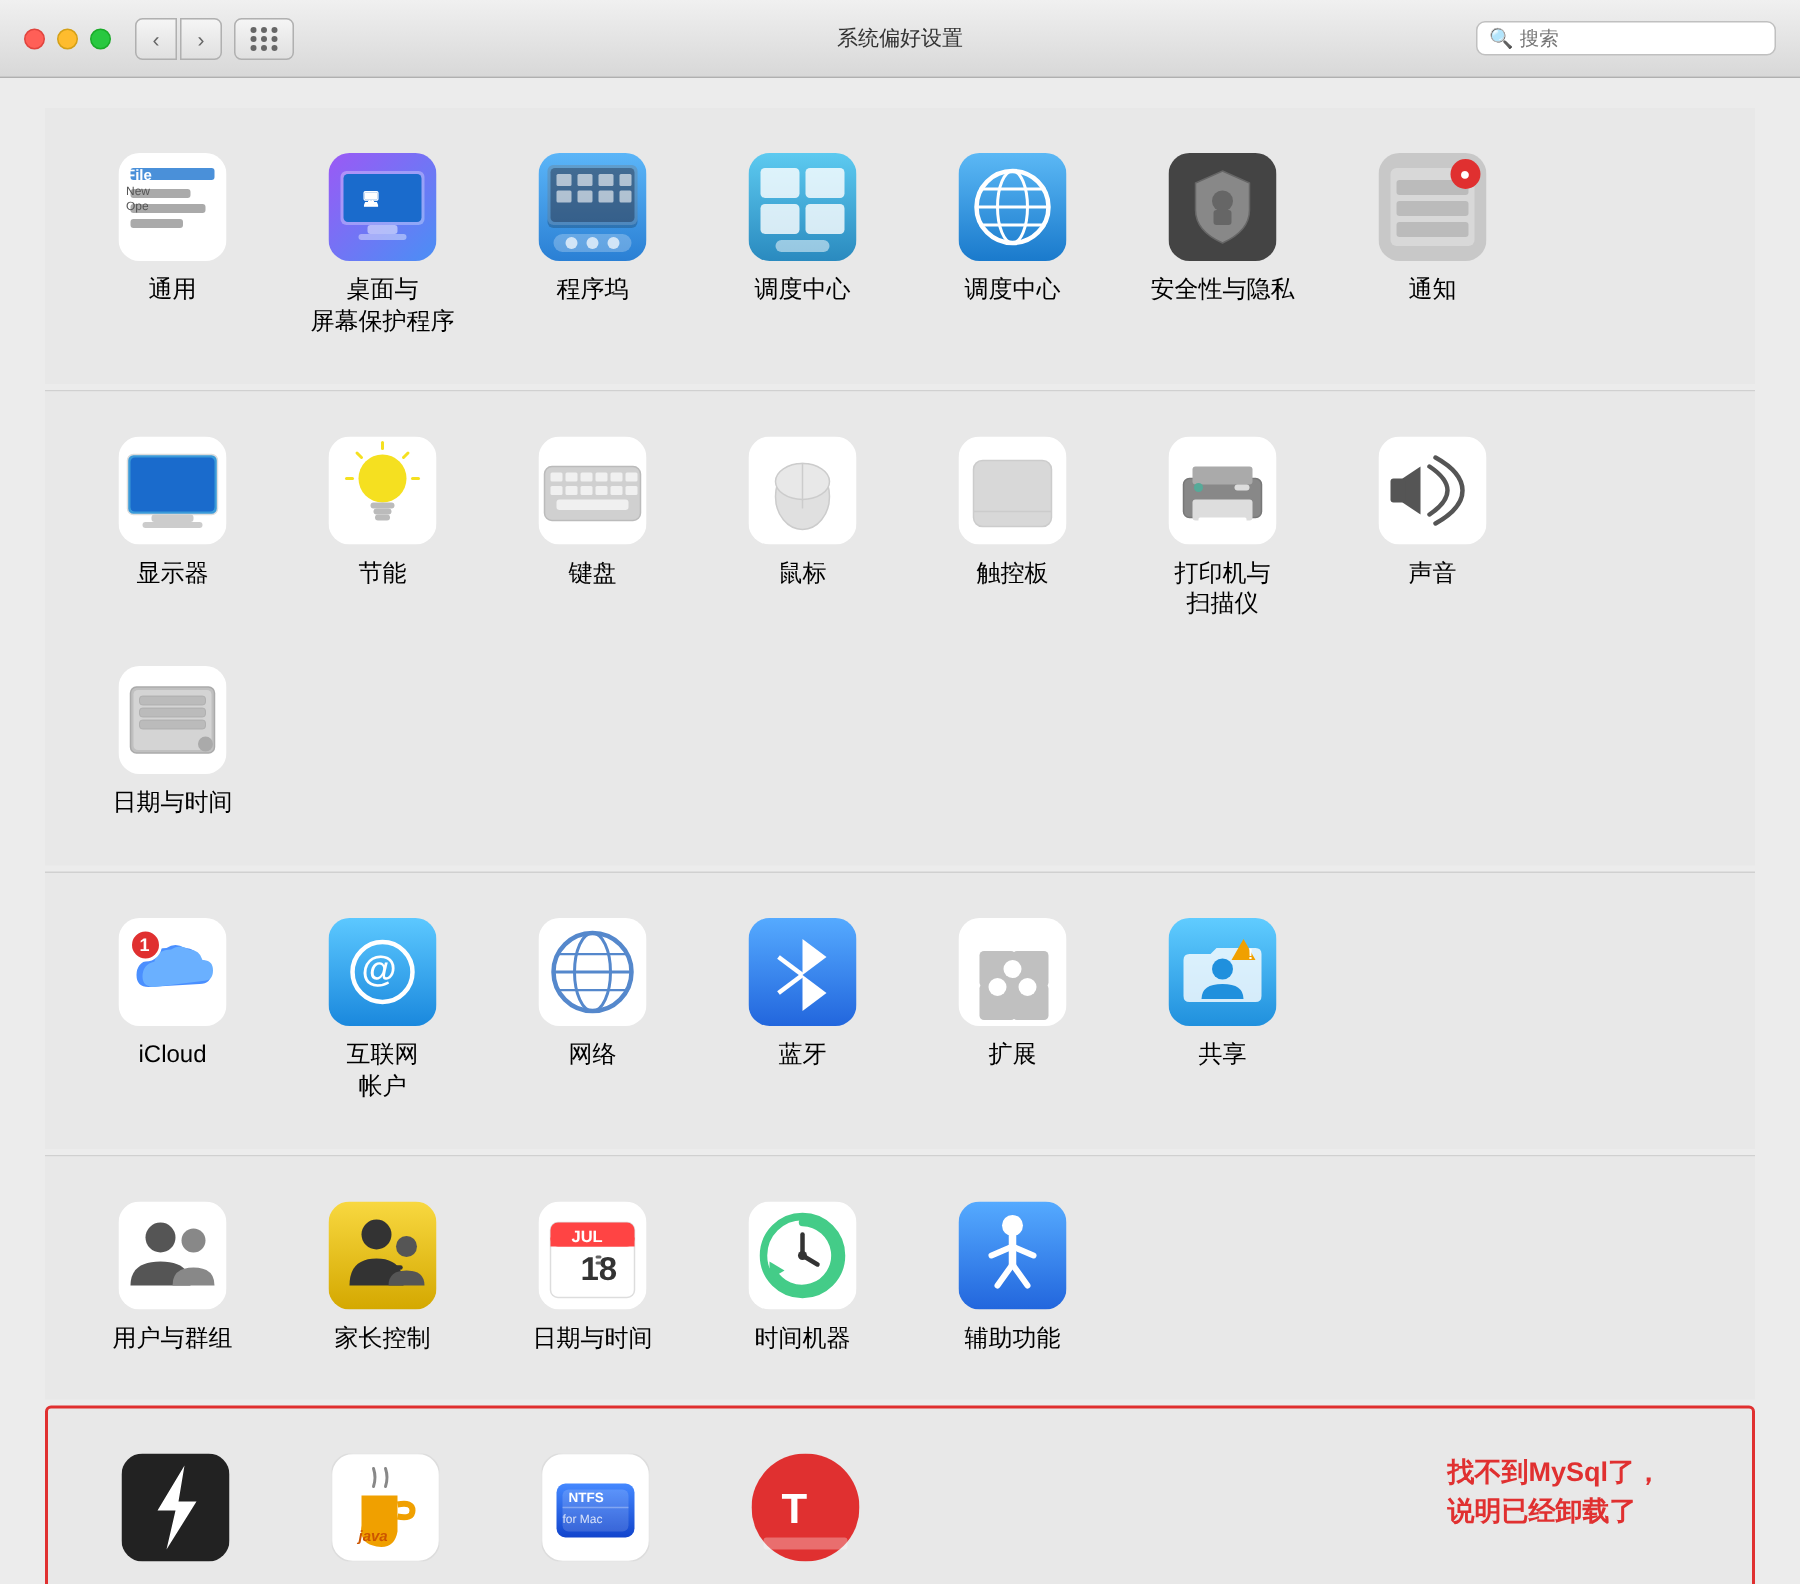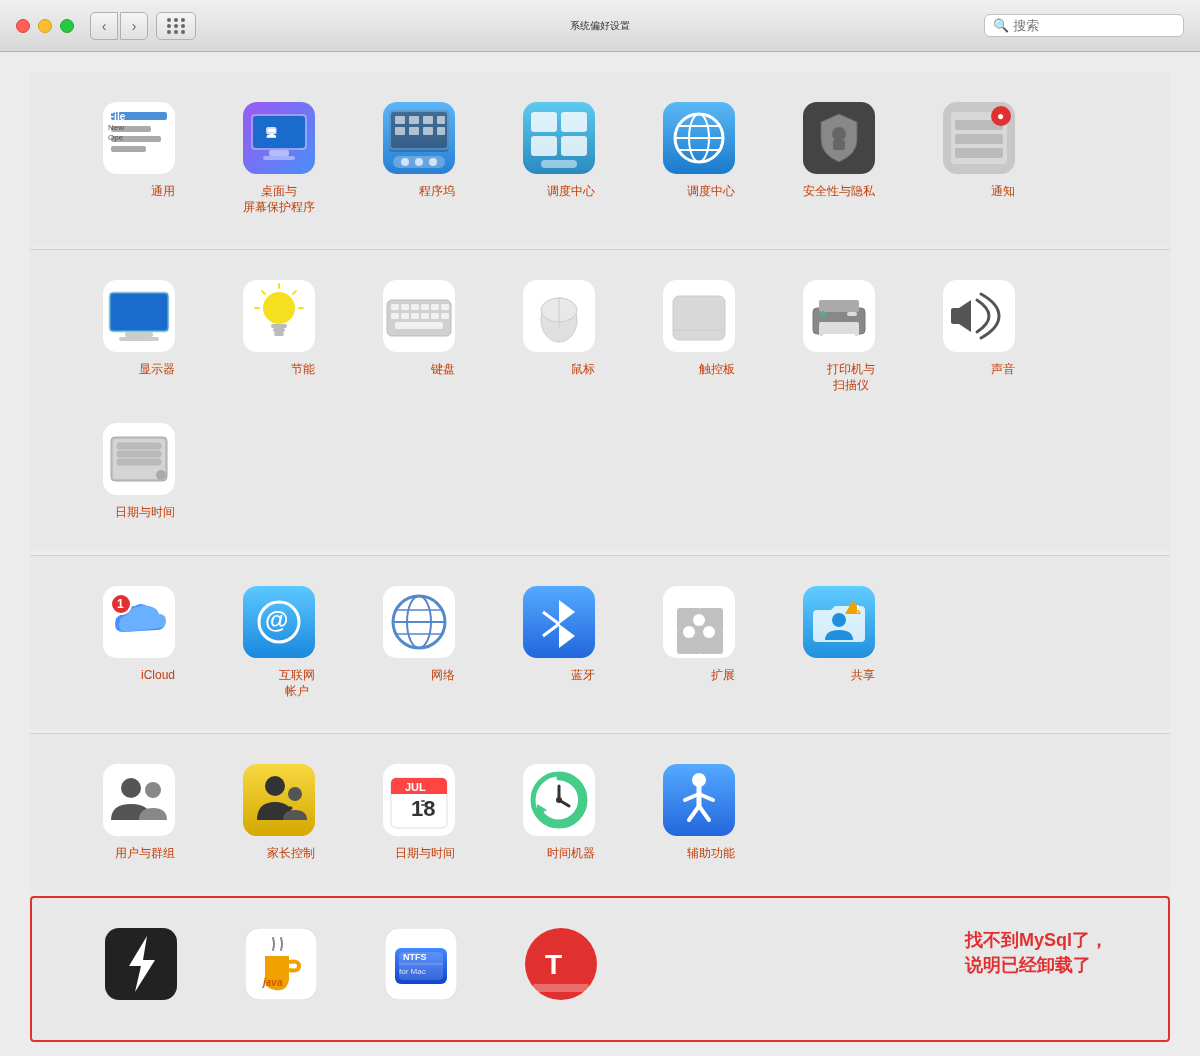--- a/index.html
+++ b/index.html
@@ -72,21 +72,21 @@
       display: grid;
       grid-template-columns: repeat(3, 5px);
       gap: 2px;
     }
     .dot { width: 4px; height: 4px; background: #666; border-radius: 50%; }
 
     .window-title {
       position: absolute;
       left: 50%;
       transform: translateX(-50%);
-      font-size: 10px;
+      font-size: 14px;
       font-weight: 500;
       color: #333;
     }
 
     .search-box {
       margin-left: auto;
       display: flex;
       align-items: center;
       background: white;
       border: 1px solid #c0c0c0;
@@ -130,39 +130,39 @@
       display: flex;
       flex-wrap: wrap;
       gap: 10px;
       padding: 0 10px;
     }
 
     .icon-item {
       width: 130px;
       display: flex;
       flex-direction: column;
-      align-items: flex-end;
+      align-items: center;
       cursor: pointer;
       padding: 10px 5px;
       border-radius: 8px;
     }
 
     .icon-wrapper {
       width: 72px;
       height: 72px;
       margin-bottom: 10px;
       display: flex;
       align-items: center;
       justify-content: center;
       position: relative;
     }
 
     .icon-label {
-      font-size: 12px;
-      color: #c2410c;
+      font-size: 16px;
+      color: #000000;
       text-align: center;
       line-height: 1.3;
     }
 
     
     .bottom-section {
       background: #e8e8e8;
       padding: 20px 10px;
       margin: 4px 0 0 0;
       border: 2px solid #e03030;

